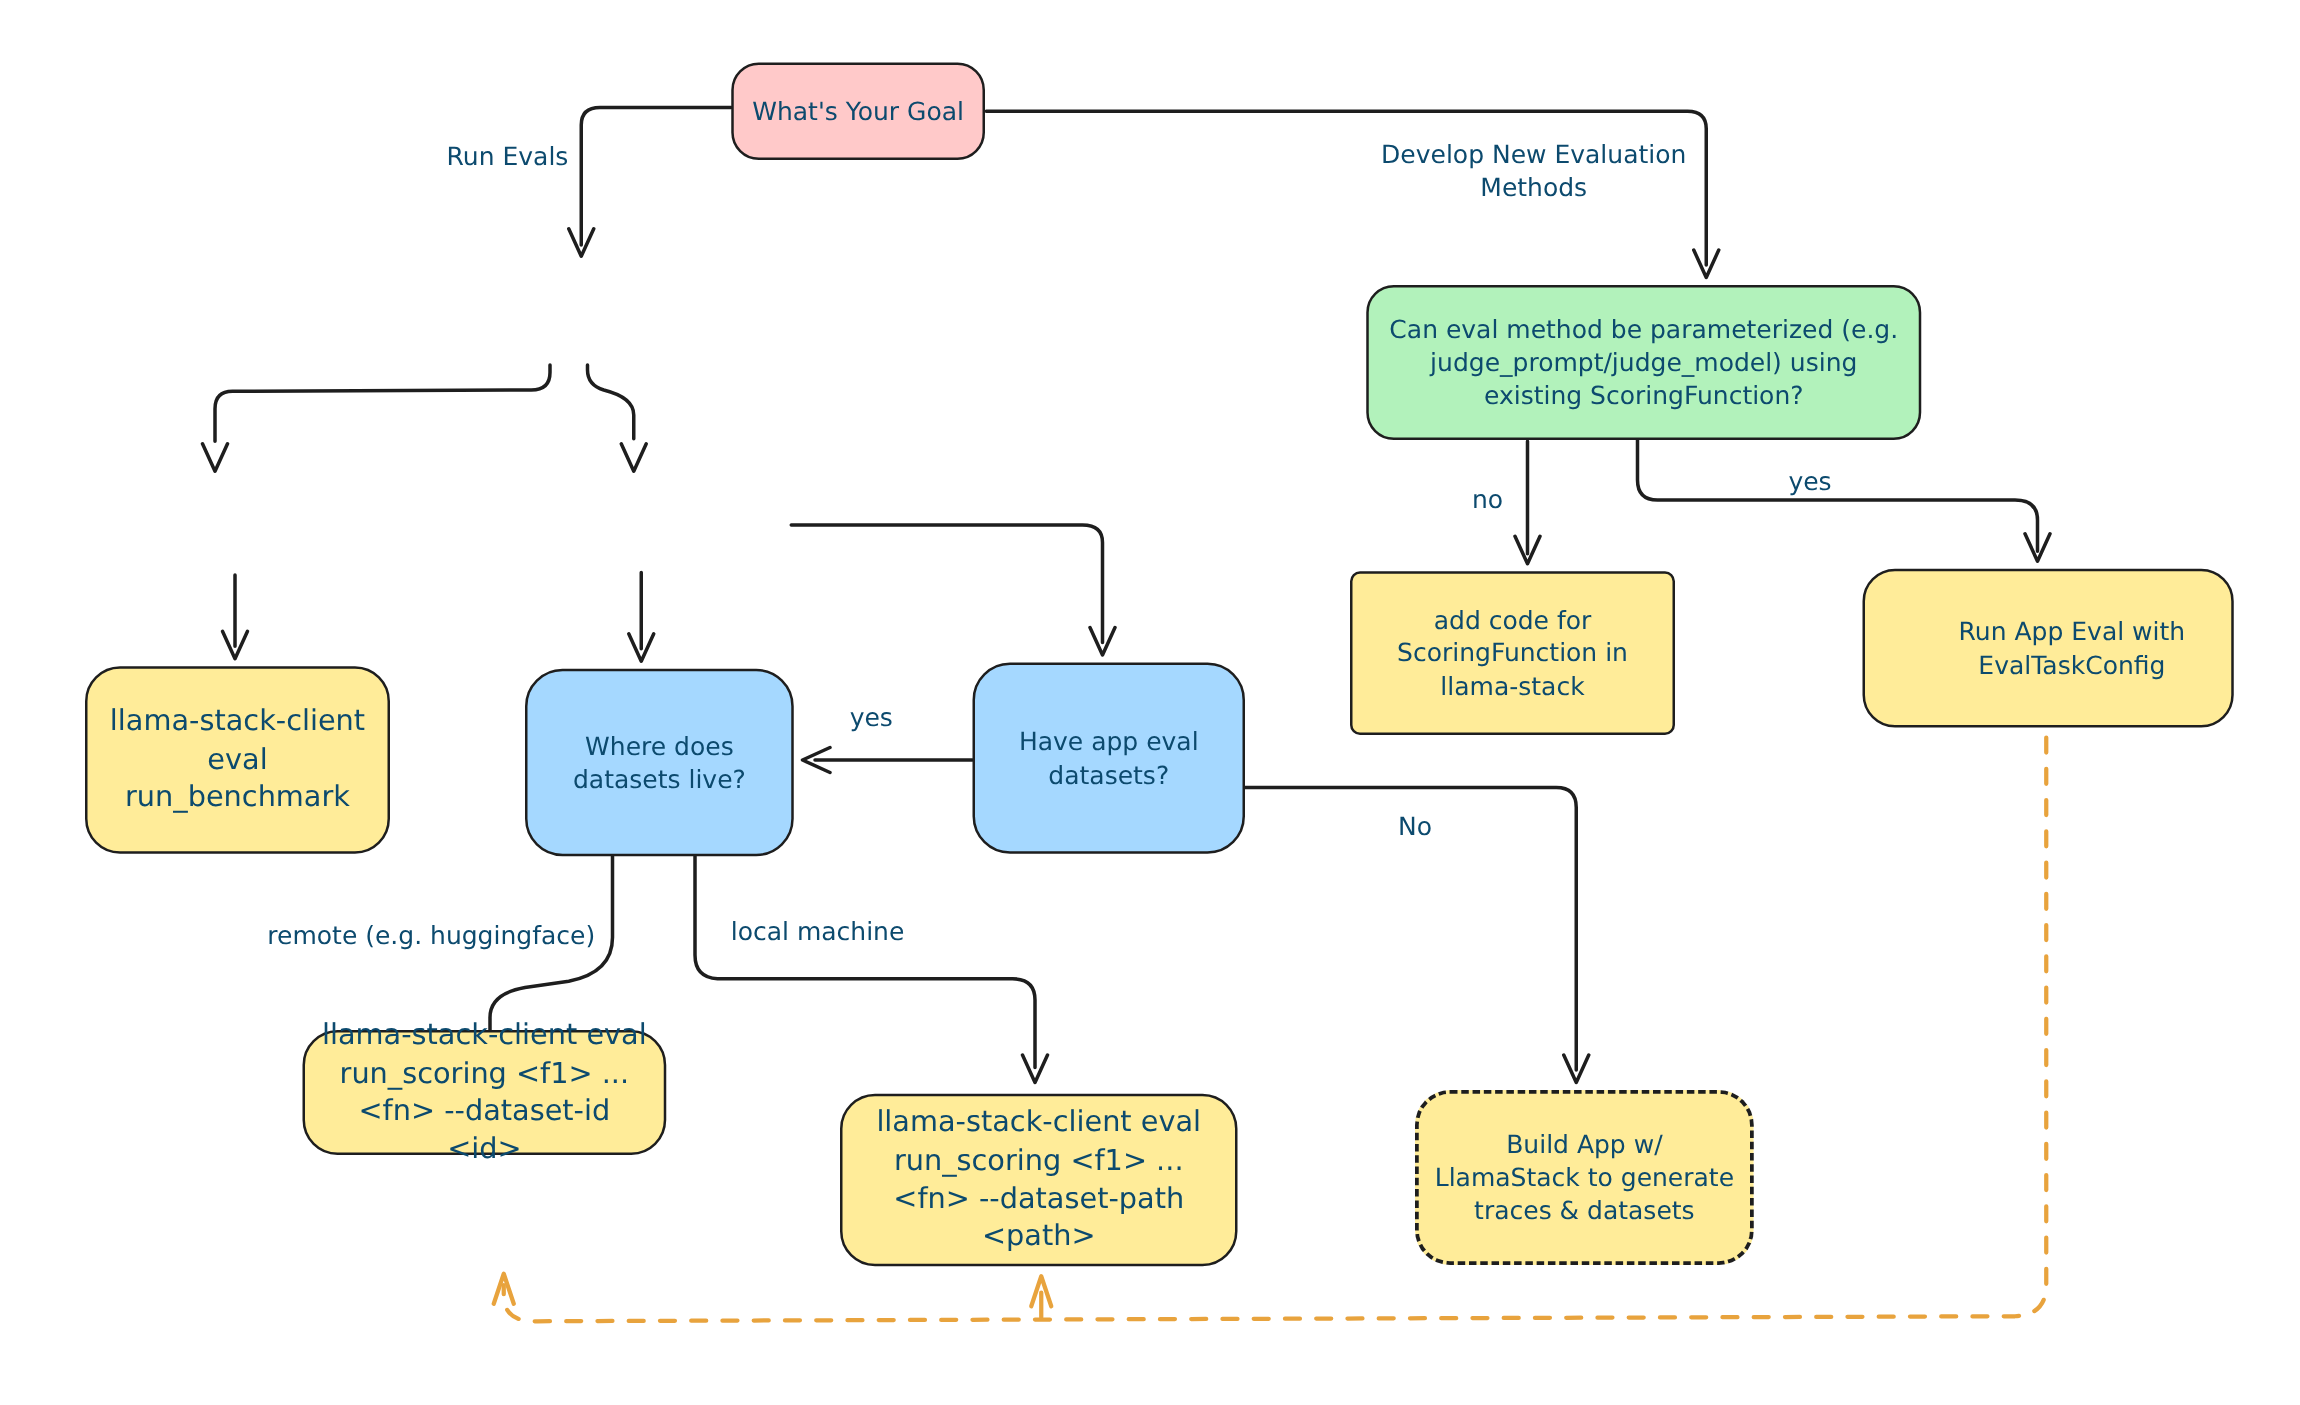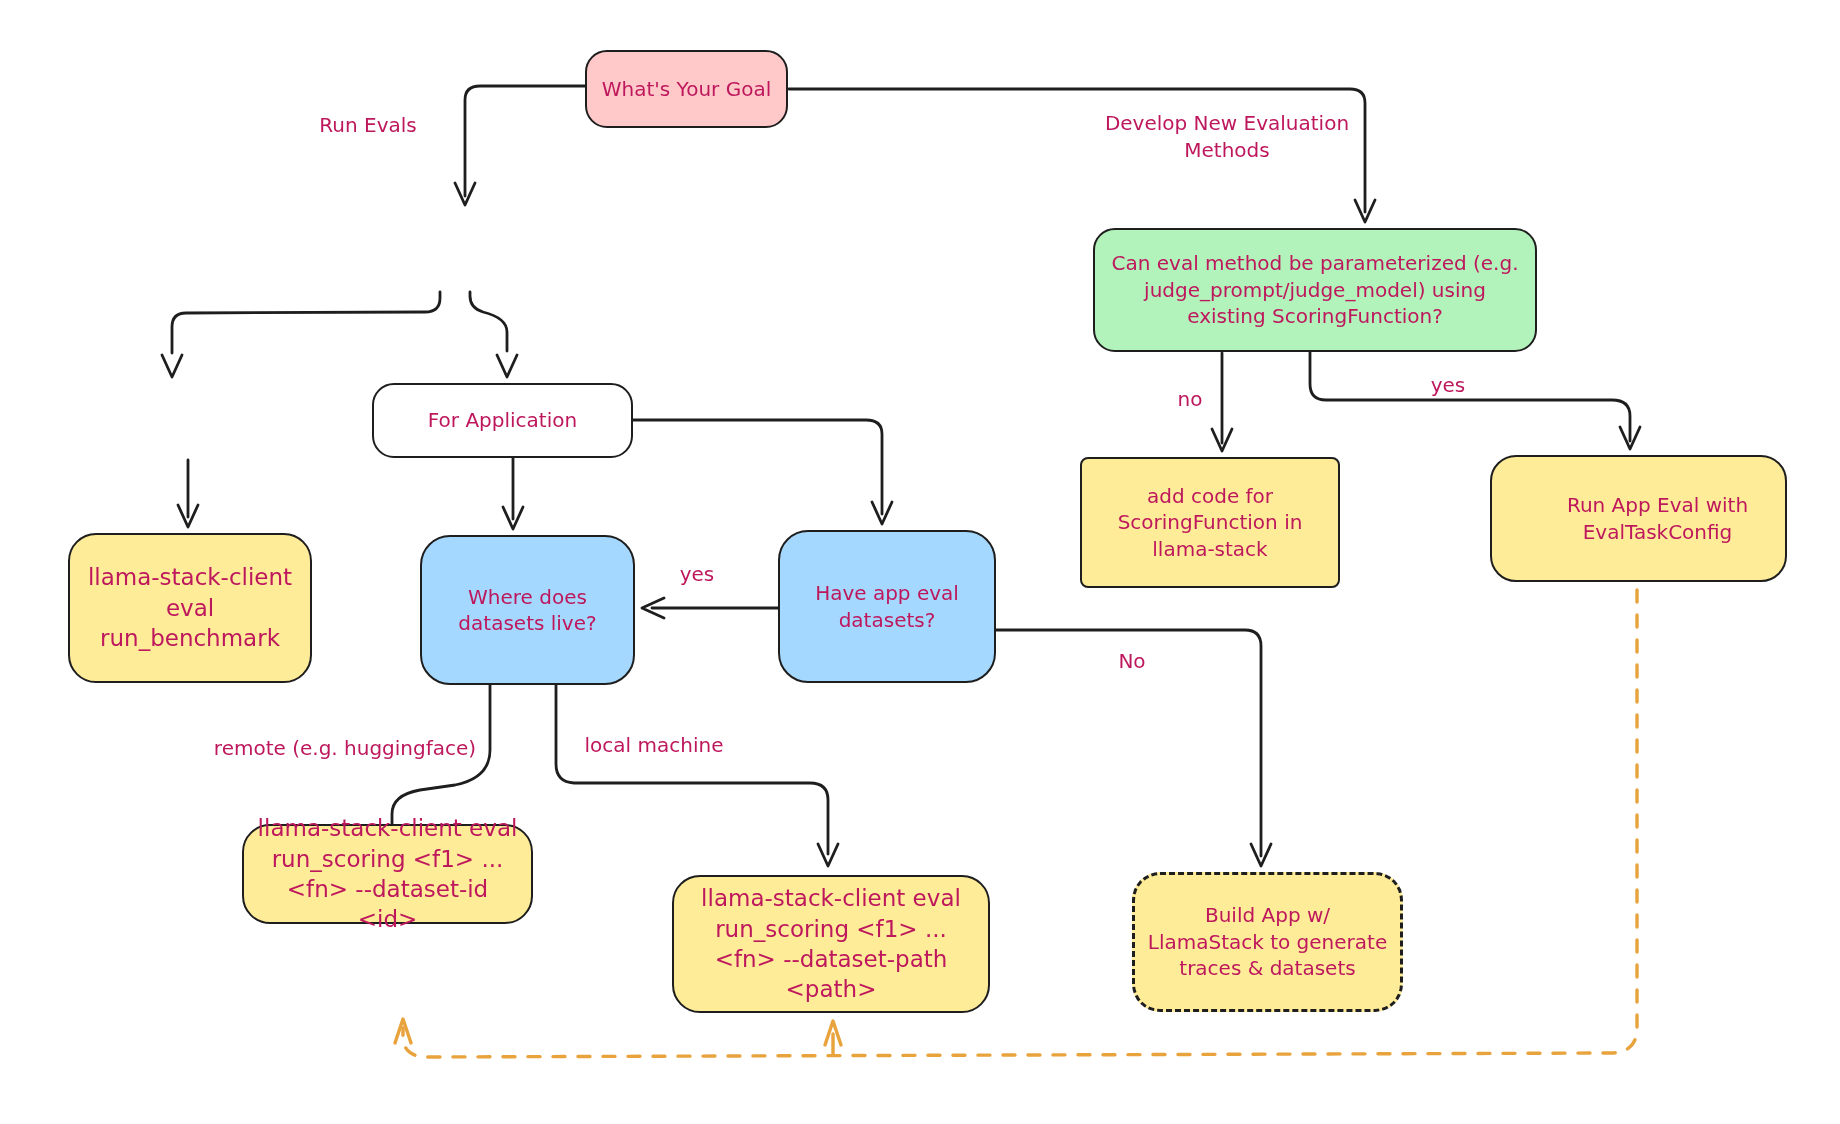--- a/index.html
+++ b/index.html
@@ -1,18 +1,18 @@
 <!DOCTYPE html>
 <html style="--c-pink: #ffc9c9; --c-green: #b2f2bb; --c-blue: #a5d8ff; --c-yellow: #ffec99; --c-stroke: #1e1e1e; --c-orange: #e8a33d;"><head>
 <meta charset="utf-8">
 <style>
   html,body{margin:0;padding:0;background:#ffffff;}
   .canvas{
     position:relative;width:1840px;height:1124px;background:#ffffff;overflow:hidden;
-    font-family:"DejaVu Sans","Liberation Sans",sans-serif;color:#be185d;
+    font-family:"DejaVu Sans","Liberation Sans",sans-serif;color:#0c4a6e;
   }
   svg.wires{position:absolute;left:0;top:0;width:1840px;height:1124px;}
   svg.wires path{fill:none;stroke:var(--c-stroke,#1e1e1e);stroke-width:2.8;stroke-linecap:round;stroke-linejoin:round;}
   svg.wires path.orange{stroke:var(--c-orange,#e8a33d);stroke-width:3.4;}
   svg.wires path.dashed{stroke-dasharray:12 13;}
   .node{
     position:absolute;display:flex;align-items:center;justify-content:center;
     border:2.6px solid var(--c-stroke,#1e1e1e);border-radius:22px;
     text-align:center;font-size:20px;line-height:1.32;padding:6px 10px;box-sizing:border-box;
   }
@@ -71,23 +71,20 @@
   <div class="node pink" style="left:585px;top:50px;width:203px;height:78px;">
     <span>What's Your Goal</span>
   </div>
 
 
   <div class="node green" style="left:1093px;top:228px;width:444px;height:124px;">
     <span>Can eval method be parameterized (e.g. judge_prompt/judge_model) using existing ScoringFunction?</span>
   </div>
 
 
-  <div class="node white" style="left:372px;top:383px;width:261px;height:75px;">
-    <span>For Application</span>
-  </div>
 
   <div class="node yellow small" style="left:68px;top:533px;width:244px;height:150px;border-radius:28px;">
     <span>llama-stack-client eval run_benchmark</span>
   </div>
 
   <div class="node blue radius-lg" style="left:420px;top:535px;width:215px;height:150px;">
     <span>Where does datasets live?</span>
   </div>
 
   <div class="node blue radius-lg" style="left:778px;top:530px;width:218px;height:153px;">
@@ -107,21 +104,21 @@
   </div>
 
   <div class="node yellow small" style="left:672px;top:875px;width:318px;height:138px;border-radius:28px;">
     <span>llama-stack-client eval run_scoring &lt;f1&gt; ... &lt;fn&gt; --dataset-path &lt;path&gt;</span>
   </div>
 
   <div class="node yellow dashed-border" style="left:1132px;top:872px;width:271px;height:140px;border-radius:28px;">
     <span>Build App w/ LlamaStack to generate traces &amp; datasets</span>
   </div>
 
-  <div class="edge-label" style="left:368px;top:112px;">Run Evals</div>
+  <div class="edge-label" style="left:406px;top:112px;">Run Evals</div>
 
   <div class="edge-label wrap" style="left:1227px;top:110px;">Develop New Evaluation Methods</div>
 
   <div class="edge-label" style="left:1190px;top:386px;">no</div>
 
   <div class="edge-label" style="left:1448px;top:372px;">yes</div>
 
   <div class="edge-label" style="left:697px;top:561px;">yes</div>
 
   <div class="edge-label" style="left:1132px;top:648px;">No</div>

